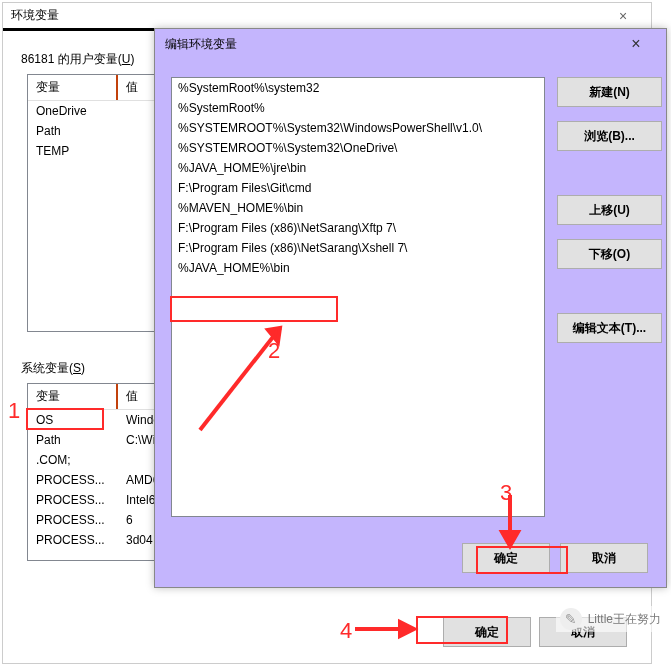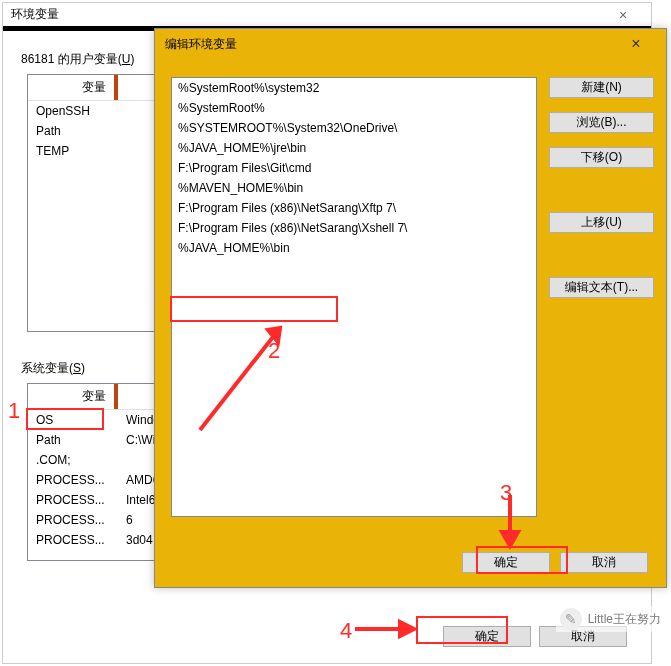--- a/index.html
+++ b/index.html
@@ -1,47 +1,47 @@
 <!DOCTYPE html>
 <html><head>
 <meta charset="utf-8">
 <style>
   * { box-sizing: border-box; margin: 0; padding: 0; font-family: "Microsoft YaHei", "Segoe UI", sans-serif; font-size: 12px; }
   body { width: 671px; height: 666px; background: #fff; position: relative; overflow: hidden; }
 
   
   .parent-dialog { position: absolute; left: 2px; top: 2px; width: 650px; height: 662px; background: #fff; border: 1px solid #ccc; }
-  .parent-titlebar { height: 28px; display: flex; align-items: center; padding: 0 8px; border-bottom: 5px solid #000000; }
+  .parent-titlebar { height: 28px; display: flex; align-items: center; padding: 0 8px; border-bottom: 3px solid #000000; }
   .parent-title { flex: 1; }
   .parent-close { width: 40px; text-align: center; font-size: 14px; color: #666; }
 
   .section-label { margin: 20px 0 6px 18px; }
   .section-label u { text-decoration: underline; }
 
   .user-table, .sys-table { margin-left: 24px; width: 610px; border: 1px solid #828790; background: #fff; }
   .tbl-head { display: flex; background: #fff; border-bottom: 1px solid #e0e0e0; }
-  .tbl-head div { padding: 4px 8px; border-right: 4px solid #c2410c; text-align: right; }
+  .tbl-head div { padding: 4px 8px; border-right: 2px solid #c2410c; }
   .tbl-body { }
   .tbl-row { display: flex; }
   .tbl-row div { padding: 3px 8px; white-space: nowrap; overflow: hidden; }
   .col-var { width: 90px; }
   .col-val { flex: 1; }
   .user-table .tbl-body { height: 230px; }
   .sys-table .tbl-body { height: 150px; }
 
   .parent-btnrow { position: absolute; right: 24px; display: flex; gap: 8px; }
-  .parent-btnrow button, .btn { width: 88px; height: 21px; background: #e1e1e1; border: 1px solid #adadad; font-size: 12px; cursor: pointer; }
+  .parent-btnrow button, .btn { width: 88px; height: 30px; background: #e1e1e1; border: 1px solid #adadad; font-size: 12px; cursor: pointer; font-weight: bold; }
 
   
-  .edit-dialog { position: absolute; left: 154px; top: 28px; width: 513px; height: 560px; background: #eab308; border: 1px solid #888; box-shadow: 0 0 8px rgba(0,0,0,0.25); }
+  .edit-dialog { position: absolute; left: 154px; top: 28px; width: 513px; height: 560px; background: #c4b5fd; border: 1px solid #888; box-shadow: 0 0 8px rgba(0,0,0,0.25); }
   .edit-titlebar { height: 30px; display: flex; align-items: center; padding: 0 10px; }
   .edit-title { flex: 1; }
   .edit-close { width: 40px; text-align: center; font-size: 16px; color: #333; cursor: pointer; }
 
-  .edit-body { padding: 18px 12px 0 16px; display: flex; gap: 12px; }
+  .edit-body { padding: 18px 4px 0 16px; display: flex; gap: 12px; }
   .path-list { flex: 1; border: 1px solid #828790; height: 440px; background: #fff; overflow: hidden; }
   .path-item { padding: 3px 6px; white-space: nowrap; }
   .edit-buttons { width: 105px; display: flex; flex-direction: column; gap: 14px; }
   .edit-buttons .btn { width: 100%; }
   .gap-lg { margin-top: 30px; }
 
   .edit-okcancel { position: absolute; right: 18px; bottom: 14px; display: flex; gap: 10px; }
 
   
   .ann-box { position: absolute; border: 2px solid #ff2a2a; pointer-events: none; }
@@ -65,21 +65,21 @@
   <div class="section-label">
     <span>86181 的用户变量</span>(<u>U</u>)
   </div>
   <div class="user-table">
     <div class="tbl-head">
       <div class="col-var">变量</div>
       <div class="col-val">值</div>
     </div>
     <div class="tbl-body">
       <div class="tbl-row">
-          <div class="col-var">OpenSSH</div>
+          <div class="col-var">OneDrive</div>
           <div class="col-val"></div>
         </div>
       <div class="tbl-row">
           <div class="col-var">Path</div>
           <div class="col-val"></div>
         </div>
       <div class="tbl-row">
           <div class="col-var">TEMP</div>
           <div class="col-val"></div>
         </div>
@@ -136,33 +136,34 @@
 
 <div class="edit-dialog">
   <div class="edit-titlebar">
     <div class="edit-title">编辑环境变量</div>
     <div class="edit-close">×</div>
   </div>
   <div class="edit-body">
     <div class="path-list">
       <div class="path-item">%SystemRoot%\system32</div>
       <div class="path-item">%SystemRoot%</div>
+      <div class="path-item">%SYSTEMROOT%\System32\WindowsPowerShell\v1.0\</div>
       <div class="path-item">%SYSTEMROOT%\System32\OneDrive\</div>
       <div class="path-item">%JAVA_HOME%\jre\bin</div>
       <div class="path-item">F:\Program Files\Git\cmd</div>
       <div class="path-item">%MAVEN_HOME%\bin</div>
       <div class="path-item">F:\Program Files (x86)\NetSarang\Xftp 7\</div>
       <div class="path-item">F:\Program Files (x86)\NetSarang\Xshell 7\</div>
       <div class="path-item">%JAVA_HOME%\bin</div>
     </div>
     <div class="edit-buttons">
       <button class="btn">新建(N)</button>
       <button class="btn">浏览(B)...</button>
+      <button class="btn gap-lg">上移(U)</button>
       <button class="btn">下移(O)</button>
-      <button class="btn gap-lg">上移(U)</button>
       <button class="btn gap-lg">编辑文本(T)...</button>
     </div>
   </div>
   <div class="edit-okcancel">
     <button class="btn">确定</button>
     <button class="btn">取消</button>
   </div>
 </div>
 
 <div class="ann-box" style="left:26px; top:408px; width:78px; height:22px;"></div>

